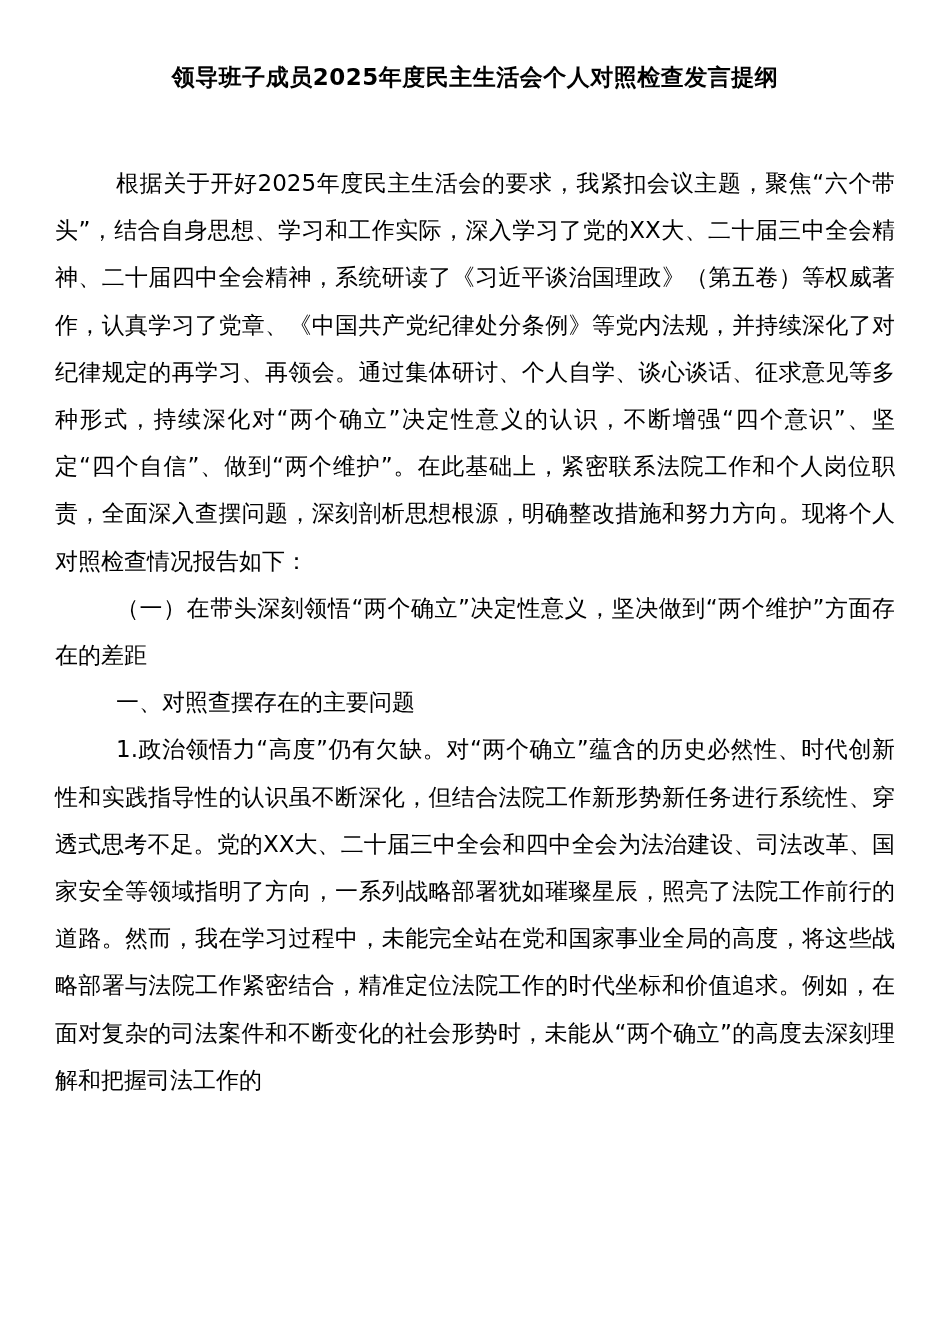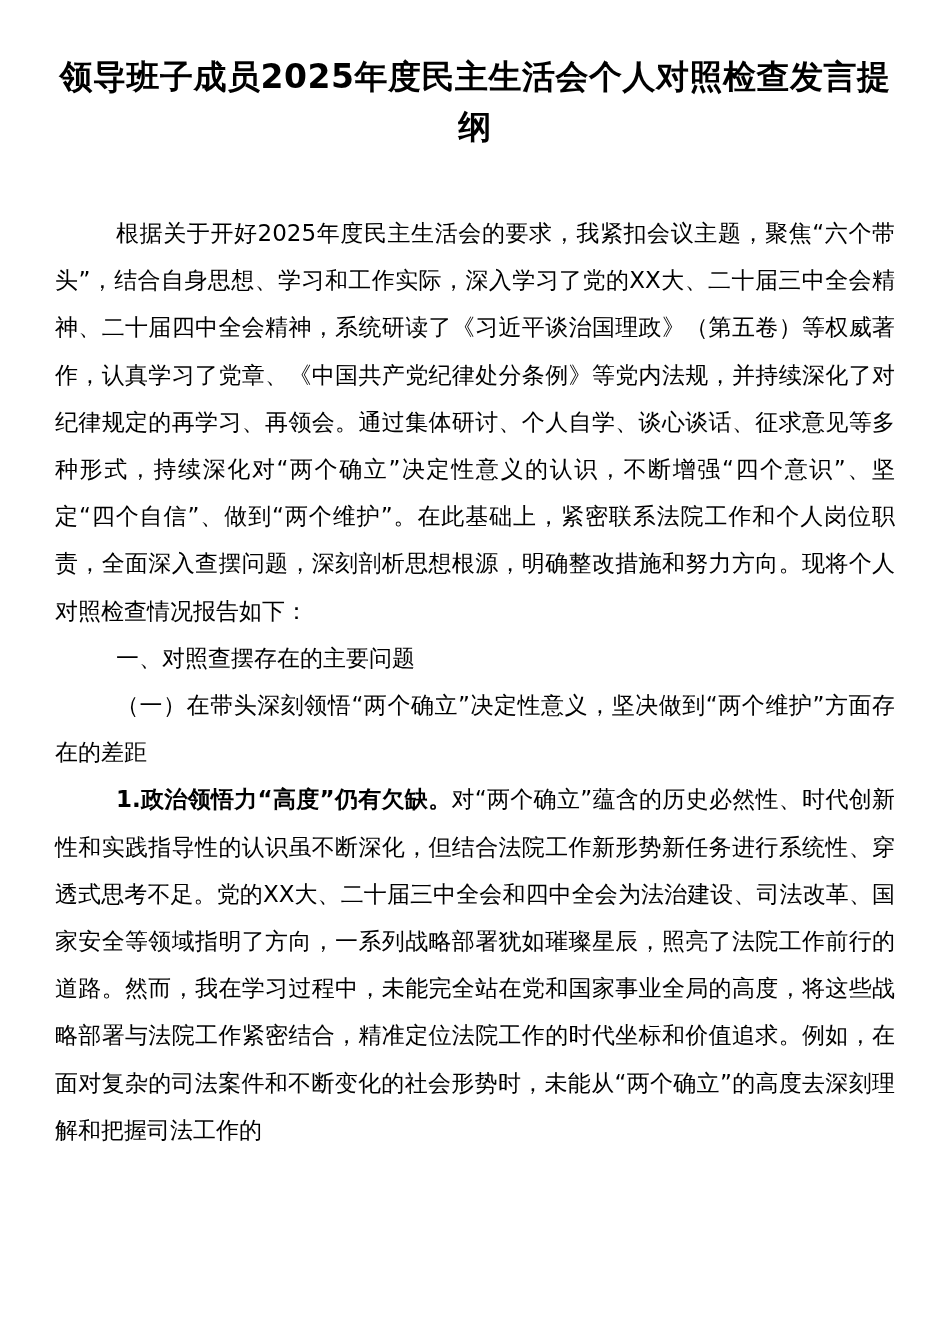--- a/index.html
+++ b/index.html
@@ -21,21 +21,21 @@
   }
   .content {
     position: absolute;
     left: 55px;
     top: 0;
     width: 840px;
   }
   .doc-title {
     margin: 0;
     padding-top: 52px;
-    font-size: 33px;
+    font-size: 23px;
     line-height: 50px;
     font-weight: 700;
     text-align: center;
     letter-spacing: 0.5px;
     word-break: break-all;
   }
   .title-spacer {
     height: 58px;
   }
   p.body-par {
@@ -44,35 +44,35 @@
     line-height: 47.2px;
     text-align: justify;
     text-justify: inter-ideograph;
     text-indent: 61px;
     letter-spacing: 0px;
     word-break: break-all;
     word-wrap: break-word;
     font-weight: 400;
   }
   p.body-par .lead-bold {
-    font-weight: 700;
+    font-weight: 400;
   }
 </style>
 </head>
 <body>
 
 <div class="page">
   <div class="content">
 
     <h1 class="doc-title">领导班子成员2025年度民主生活会个人对照检查发言提纲</h1>
 
     <div class="title-spacer"></div>
 
     <p class="body-par">根据关于开好2025年度民主生活会的要求，我紧扣会议主题，聚焦“六个带头”，结合自身思想、学习和工作实际，深入学习了党的XX大、二十届三中全会精神、二十届四中全会精神，系统研读了《习近平谈治国理政》（第五卷）等权威著作，认真学习了党章、《中国共产党纪律处分条例》等党内法规，并持续深化了对纪律规定的再学习、再领会。通过集体研讨、个人自学、谈心谈话、征求意见等多种形式，持续深化对“两个确立”决定性意义的认识，不断增强“四个意识”、坚定“四个自信”、做到“两个维护”。在此基础上，紧密联系法院工作和个人岗位职责，全面深入查摆问题，深刻剖析思想根源，明确整改措施和努力方向。现将个人对照检查情况报告如下：</p>
 
+    <p class="body-par">（一）在带头深刻领悟“两个确立”决定性意义，坚决做到“两个维护”方面存在的差距</p>
+
     <p class="body-par">一、对照查摆存在的主要问题</p>
-
-    <p class="body-par">（一）在带头深刻领悟“两个确立”决定性意义，坚决做到“两个维护”方面存在的差距</p>
 
     <p class="body-par"><span class="lead-bold">1.政治领悟力“高度”仍有欠缺。</span><span>对“两个确立”蕴含的历史必然性、时代创新性和实践指导性的认识虽不断深化，但结合法院工作新形势新任务进行系统性、穿透式思考不足。党的XX大、二十届三中全会和四中全会为法治建设、司法改革、国家安全等领域指明了方向，一系列战略部署犹如璀璨星辰，照亮了法院工作前行的道路。然而，我在学习过程中，未能完全站在党和国家事业全局的高度，将这些战略部署与法院工作紧密结合，精准定位法院工作的时代坐标和价值追求。例如，在面对复杂的司法案件和不断变化的社会形势时，未能从“两个确立”的高度去深刻理解和把握司法工作的</span></p>
 
   </div>
 </div>
 
 </body></html>

